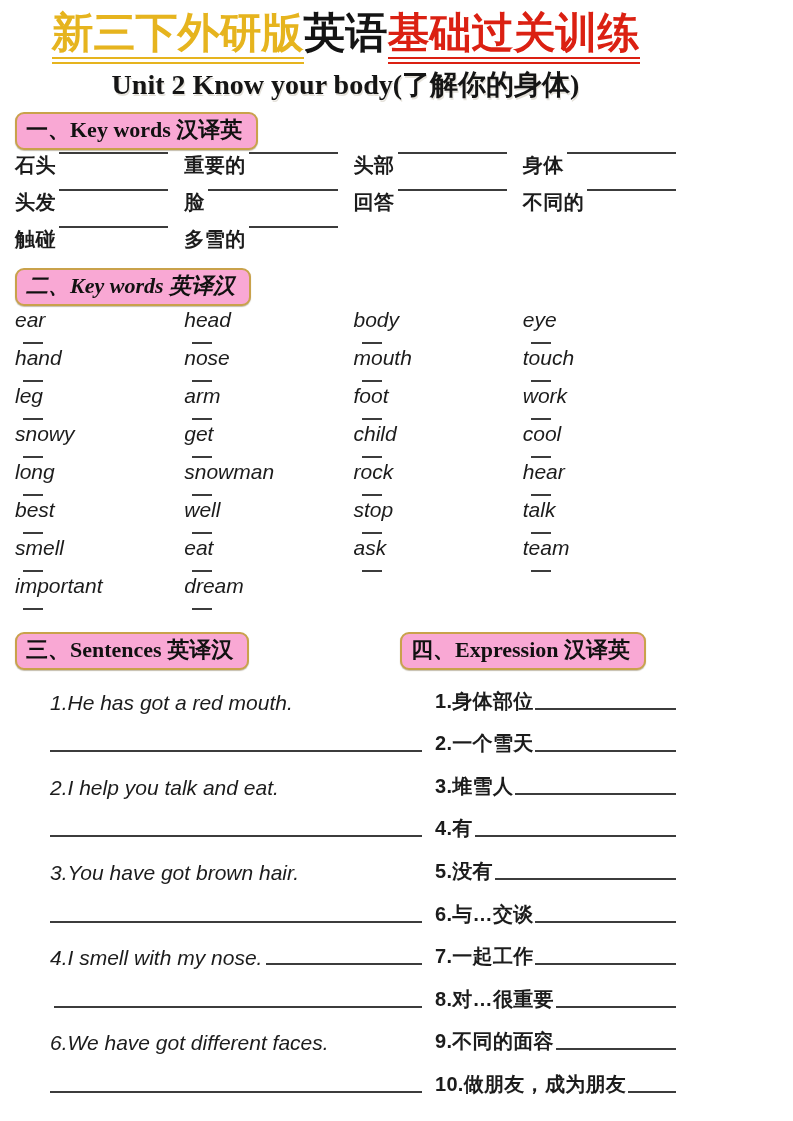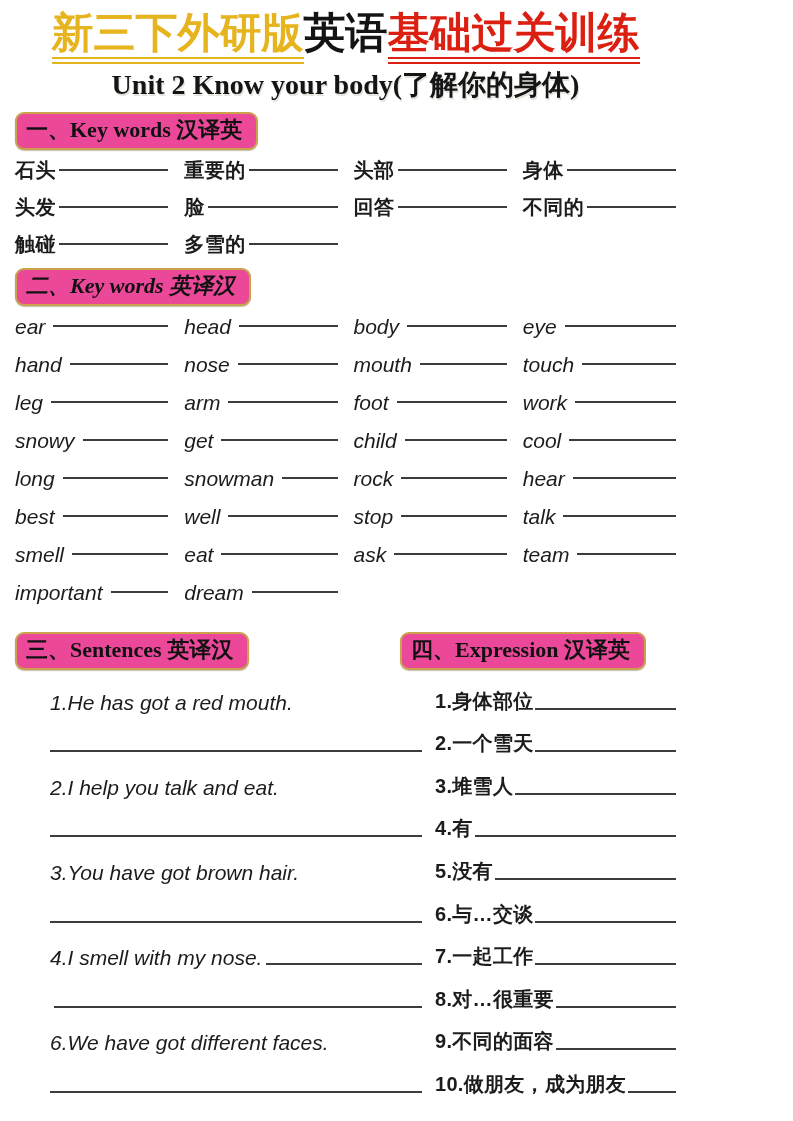--- a/index.html
+++ b/index.html
@@ -35,51 +35,51 @@
     margin-top:9px;
     color:#151515;
     text-shadow:1px 2px 0 rgba(150,140,110,.25);
   }
 
   
   .sec-head{
     display:inline-block;
     border:2px solid #C9A24B;
     border-radius:9px;
-    background:#ec4899;
+    background:#f9a8d4;
     box-shadow:0 1px 1px rgba(90,70,20,.35);
     font-family:"Liberation Serif",serif;
     font-weight:600;
     font-size:22px;
     color:#111;
     padding:1px 14px 3px 9px;
     white-space:nowrap;
   }
   .sec1-head-wrap{margin-top:8px;}
   .sec2-head-wrap{margin-top:5px;font-style:italic;}
 
   
   .grid4{
     display:grid;
     grid-template-columns:1fr 1fr 1fr 1fr;
     column-gap:16px;
     margin-top:2px;
   }
-  .cell{display:flex;align-items:center;height:37px;}
+  .cell{display:flex;align-items:flex-start;height:37px;}
   .cell .blank{
     flex:1;
     border-bottom:2px solid #3C3C3C;
     margin-left:3px;
     margin-bottom:1px;
     min-width:20px;
   }
   .cn{font-weight:700;font-size:20px;white-space:nowrap;letter-spacing:.5px;}
   .cell-empty{height:37px;}
 
-  .grid4-en .cell{height:38px;}
+  .grid4-en .cell{height:38px;flex-direction:column;}
   .en{font-style:italic;font-weight:500;font-size:21px;white-space:nowrap;}
   .grid4-en .blank{margin-left:8px;margin-bottom:2px;}
 
   
   .bottom-heads{
     display:grid;
     grid-template-columns:385px 1fr;
     margin-top:20px;
     align-items:start;
   }

